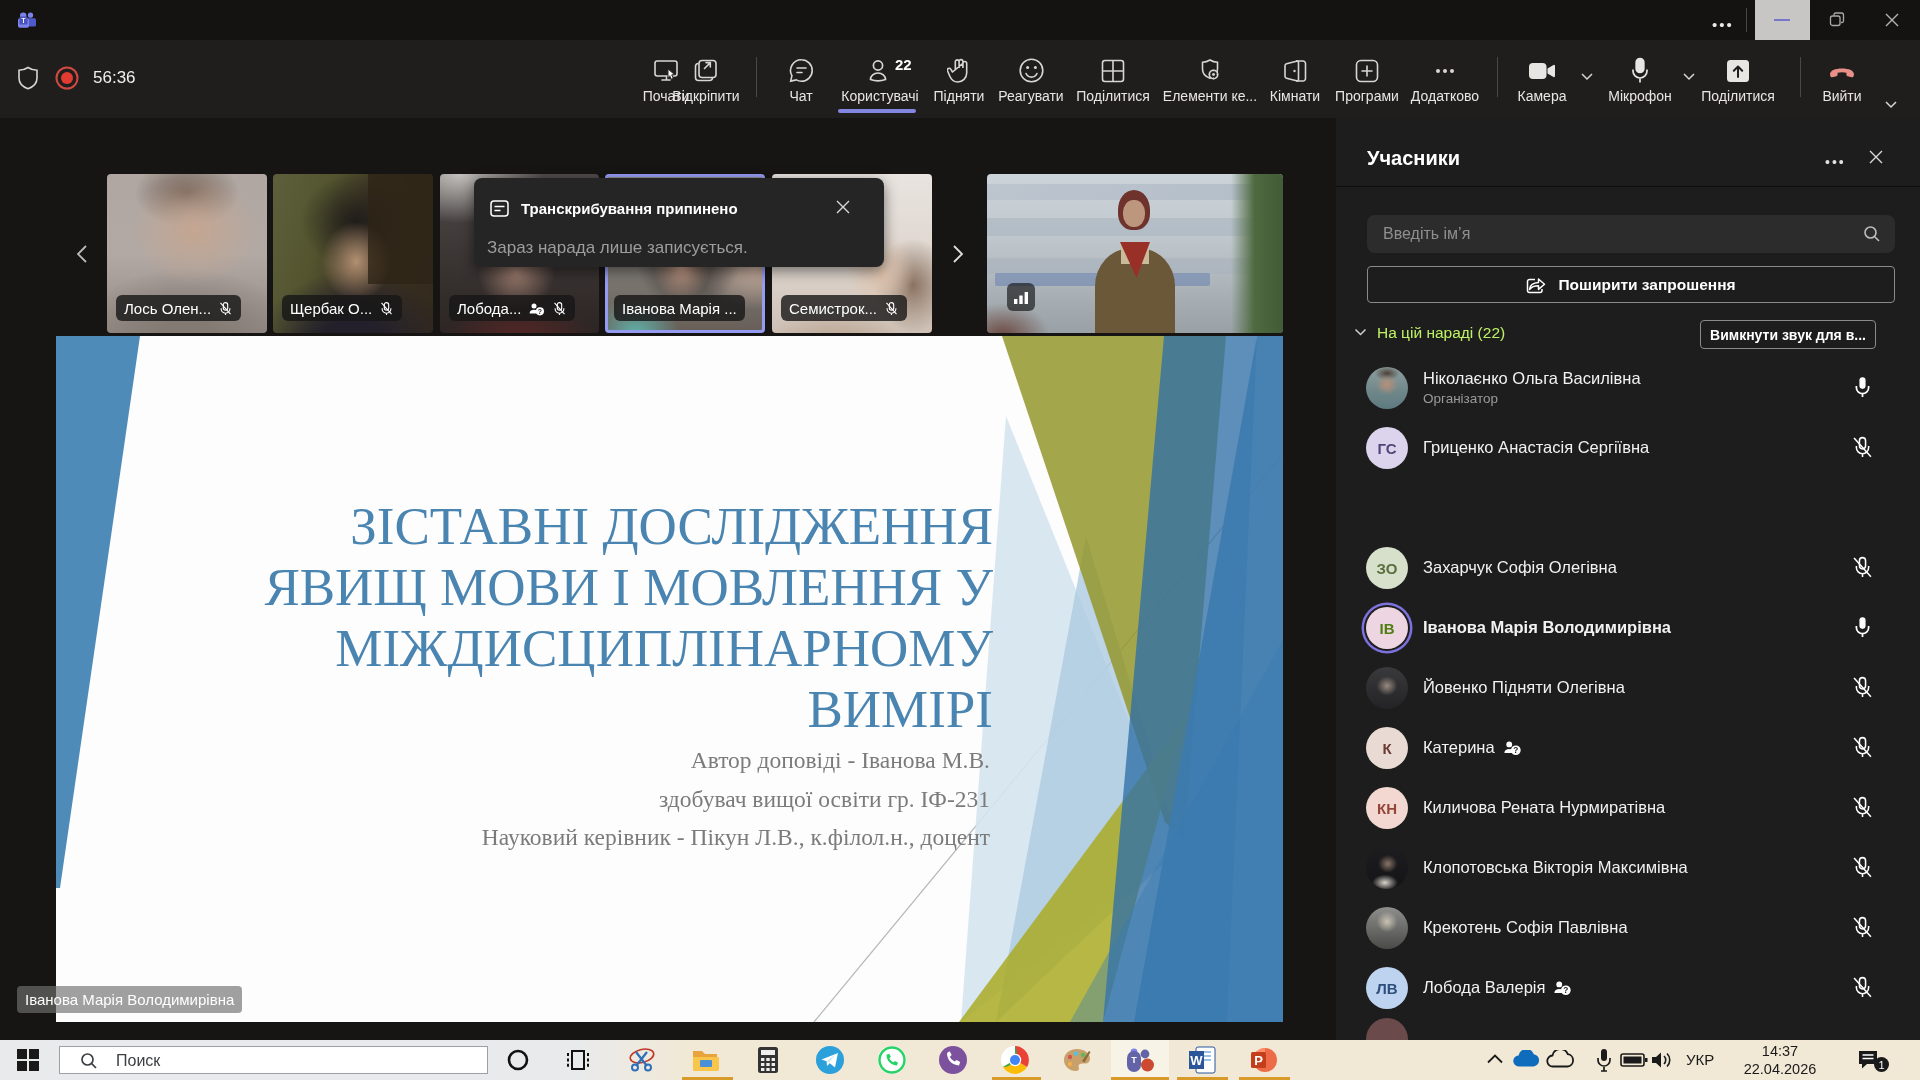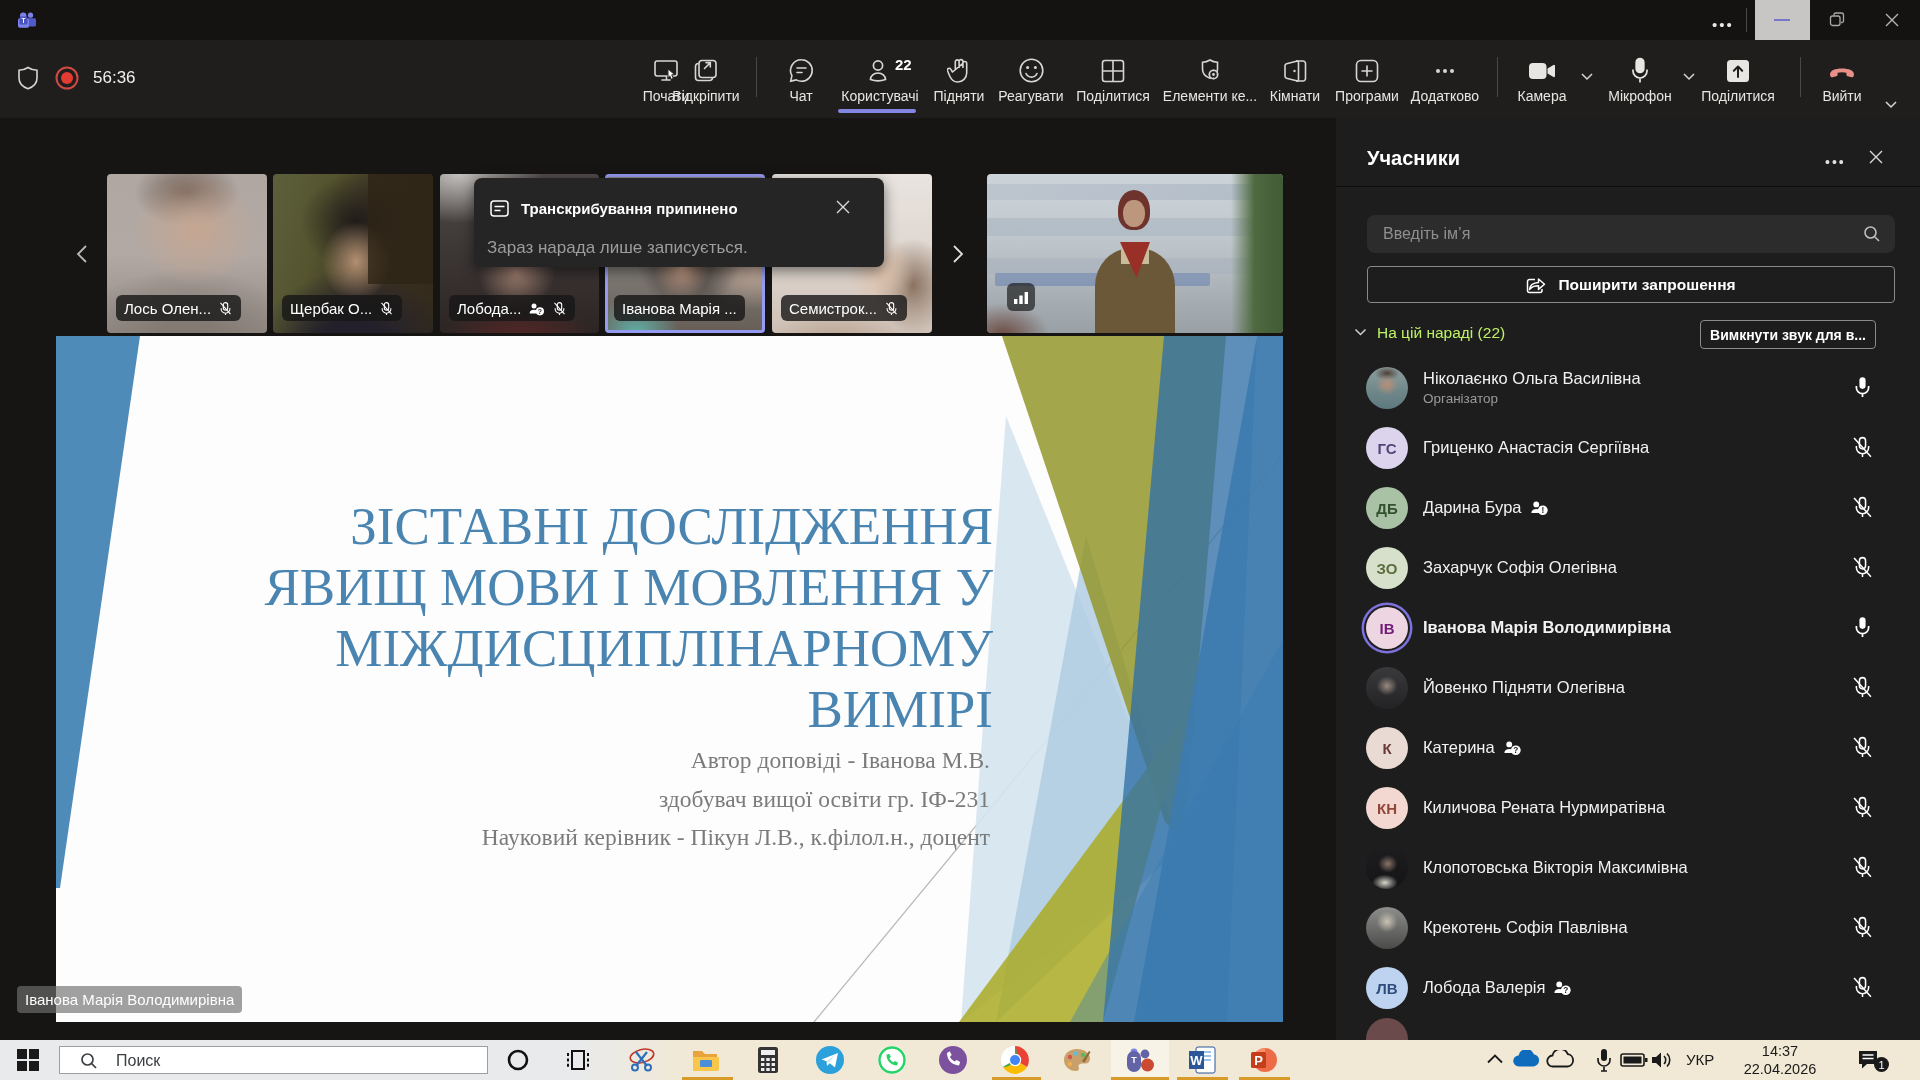--- a/index.html
+++ b/index.html
@@ -409,45 +409,30 @@
         </svg>
     </div>
     <div class="prow" style="top:300px;">
       <div class="av" style="background:#dcd4ec;color:#52447a;">ГС</div>
       <div class="pname">Гриценко Анастасія Сергіївна</div>
       <svg class="pmic" width="23" height="24" viewBox="0 0 24 24" fill="none" stroke="#fff" stroke-width="1.6">
           <rect x="8.8" y="2.2" width="6.4" height="11.8" rx="3.2"></rect>
           <path d="M5.6 11 v1.6 a6.4 6.4 0 0 0 12.8 0 v-1.6 M12 19 v3.4 M3.2 2.6 L20.8 22.2"></path>
         </svg>
     </div>
-    <div class="prow" style="top:360px;">
-      <div class="av" style="background:#a9c2a5;color:#33512f;">ДБ</div>
-      <div class="pname">Дарина Бура
-        <svg width="18" height="17" viewBox="0 0 26 24">
-            <circle cx="9" cy="7.5" r="4.2" fill="#fff"></circle>
-            <path d="M2 20 a7 6 0 0 1 14 0 z" fill="#fff"></path>
-            <circle cx="18.5" cy="16" r="7" fill="#fff"></circle>
-            <text x="18.5" y="20.5" font-size="12" font-weight="bold" fill="#1d1d1d" text-anchor="middle" font-family="Liberation Sans">!</text>
-          </svg>
-      </div>
-      <svg class="pmic" width="23" height="24" viewBox="0 0 24 24" fill="none" stroke="#fff" stroke-width="1.6">
-          <rect x="8.8" y="2.2" width="6.4" height="11.8" rx="3.2"></rect>
-          <path d="M5.6 11 v1.6 a6.4 6.4 0 0 0 12.8 0 v-1.6 M12 19 v3.4 M3.2 2.6 L20.8 22.2"></path>
-        </svg>
-    </div>
     <div class="prow" style="top:420px;">
       <div class="av" style="background:#d7e0ca;color:#5a6e3d;">ЗО</div>
       <div class="pname">Захарчук Софія Олегівна</div>
       <svg class="pmic" width="23" height="24" viewBox="0 0 24 24" fill="none" stroke="#fff" stroke-width="1.6">
           <rect x="8.8" y="2.2" width="6.4" height="11.8" rx="3.2"></rect>
           <path d="M5.6 11 v1.6 a6.4 6.4 0 0 0 12.8 0 v-1.6 M12 19 v3.4 M3.2 2.6 L20.8 22.2"></path>
         </svg>
     </div>
     <div class="prow" style="top:480px;">
-      <div class="av" style="background:#eed5e2;color:#701a75;box-shadow:0 0 0 2px #1e1d1d, 0 0 0 4.5px #7c71dd;">ІВ</div>
+      <div class="av" style="background:#eed5e2;color:#4d7c0f;box-shadow:0 0 0 2px #1e1d1d, 0 0 0 4.5px #7c71dd;">ІВ</div>
       <div class="pname" style="font-weight:bold;">Іванова Марія Володимирівна</div>
       <svg class="pmic" width="23" height="24" viewBox="0 0 24 24">
           <rect x="8.8" y="1.8" width="6.4" height="12.2" rx="3.2" fill="#fff"></rect>
           <path d="M5.6 11 v1.6 a6.4 6.4 0 0 0 12.8 0 v-1.6 M12 19 v3.4" fill="none" stroke="#fff" stroke-width="1.8"></path>
         </svg>
     </div>
     <div class="prow" style="top:540px;">
       <div class="av" style="background:radial-gradient(13px 12px at 50% 45%, #9a8a80 0%, rgba(154,138,128,0) 80%), linear-gradient(180deg,#3a3a3c 0%, #232325 100%);"></div>
       <div class="pname">Йовенко Підняти Олегівна</div>
       <svg class="pmic" width="23" height="24" viewBox="0 0 24 24" fill="none" stroke="#fff" stroke-width="1.6">

